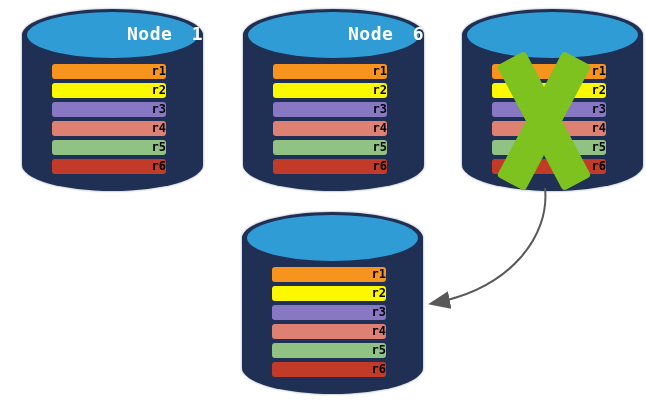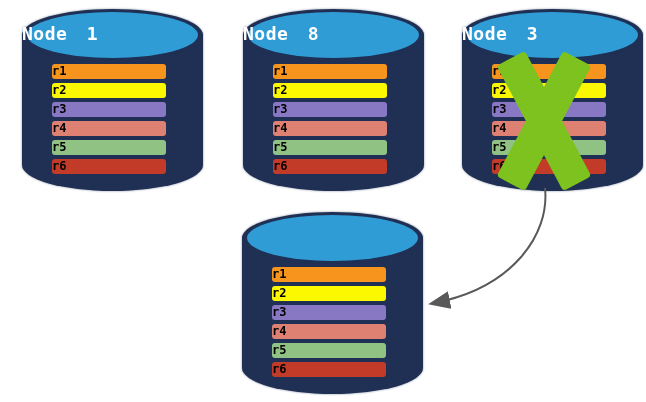--- a/index.html
+++ b/index.html
@@ -10,25 +10,25 @@
   .node-1{left:22px;top:9px;}
   .node-2{left:243px;top:9px;}
   .node-3{left:462px;top:9px;}
   .node-4{left:242px;top:212px;}
 
   .cyl-body{position:absolute;top:26px;bottom:26px;left:0;right:0;background:#1F3054;z-index:1;}
   .cyl-bottom{position:absolute;bottom:0;left:0;right:0;height:52px;border-radius:50%;background:#1F3054;z-index:1;}
   .cyl-top{position:absolute;top:0;left:0;right:0;height:52px;border-radius:50%;background:#1F3054;z-index:2;}
   .cyl-top-inner{position:absolute;top:3px;left:5px;right:5px;height:46px;border-radius:50%;background:#2F9CD6;z-index:3;}
 
-  .node-title{position:absolute;top:14px;left:0;right:0;text-align:left;z-index:4;
+  .node-title{position:absolute;top:14px;left:0;right:0;text-align:right;z-index:4;
     color:#ffffff;font:bold 18px "DejaVu Sans Mono",monospace;word-spacing:8px;letter-spacing:0.5px;}
 
   .rows{position:absolute;top:55px;left:30px;width:114px;z-index:4;}
-  .row-chip{height:15px;margin-bottom:4px;border-radius:3px;text-align:left;
+  .row-chip{height:15px;margin-bottom:4px;border-radius:3px;text-align:right;
     font:bold 12px "DejaVu Sans Mono",monospace;line-height:15px;color:#000000;}
 
   
   .x-mark{position:absolute;left:0;top:0;width:100%;height:100%;z-index:6;pointer-events:none;}
   .x-bar{position:absolute;left:66px;top:41px;width:32px;height:142px;border-radius:4px;background:#7DC21E;}
   .x-bar-a{transform:rotate(28deg);}
   .x-bar-b{transform:rotate(-28deg);}
 
   
   .arrow-svg{position:absolute;left:400px;top:180px;width:160px;height:140px;z-index:7;overflow:visible;}
@@ -52,37 +52,36 @@
       <div class="row-chip" style="background-color: rgb(143, 194, 131);">r5</div>
       <div class="row-chip" style="background-color: rgb(194, 59, 40);">r6</div>
     </div>
   </div>
 
   <div class="node node-2">
     <div class="cyl-bottom"></div>
     <div class="cyl-body"></div>
     <div class="cyl-top"></div>
     <div class="cyl-top-inner"></div>
-    <div class="node-title">Node 8</div>
+    <div class="node-title">Node 6</div>
     <div class="rows">
       <div class="row-chip" style="background-color: rgb(247, 148, 29);">r1</div>
       <div class="row-chip" style="background-color: rgb(252, 248, 0);">r2</div>
       <div class="row-chip" style="background-color: rgb(136, 120, 196);">r3</div>
       <div class="row-chip" style="background-color: rgb(222, 128, 114);">r4</div>
       <div class="row-chip" style="background-color: rgb(143, 194, 131);">r5</div>
       <div class="row-chip" style="background-color: rgb(194, 59, 40);">r6</div>
     </div>
   </div>
 
   <div class="node node-3">
     <div class="cyl-bottom"></div>
     <div class="cyl-body"></div>
     <div class="cyl-top"></div>
     <div class="cyl-top-inner"></div>
-    <div class="node-title">Node 3</div>
     <div class="rows">
       <div class="row-chip" style="background-color: rgb(247, 148, 29);">r1</div>
       <div class="row-chip" style="background-color: rgb(252, 248, 0);">r2</div>
       <div class="row-chip" style="background-color: rgb(136, 120, 196);">r3</div>
       <div class="row-chip" style="background-color: rgb(222, 128, 114);">r4</div>
       <div class="row-chip" style="background-color: rgb(143, 194, 131);">r5</div>
       <div class="row-chip" style="background-color: rgb(194, 59, 40);">r6</div>
     </div>
     <div class="x-mark">
       <div class="x-bar x-bar-a" style="background-color: rgb(125, 194, 30);"></div>

